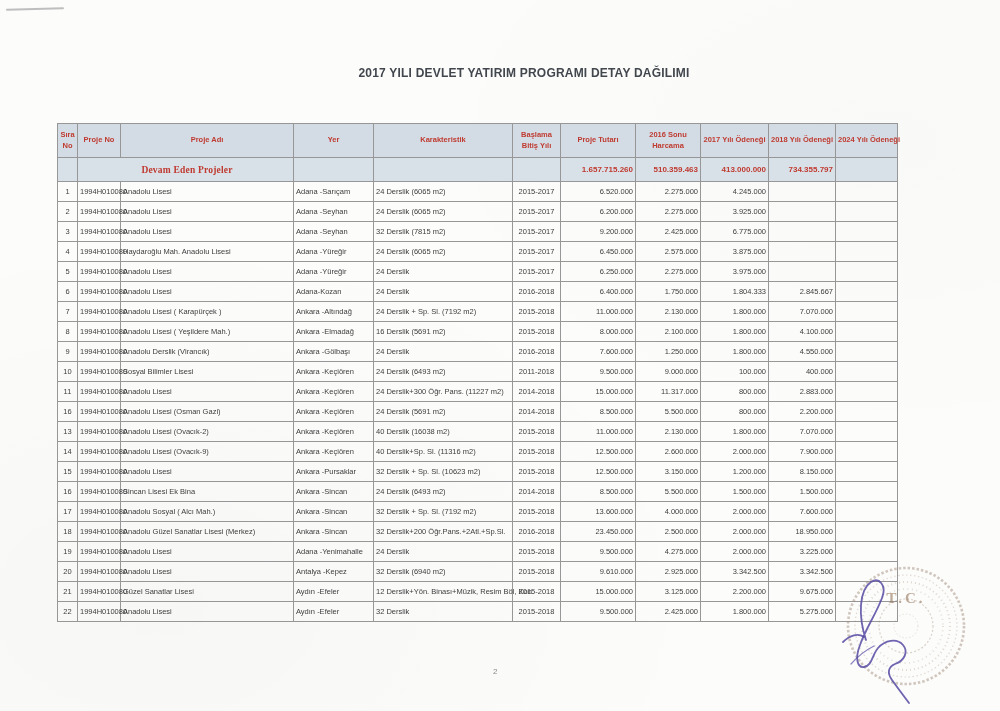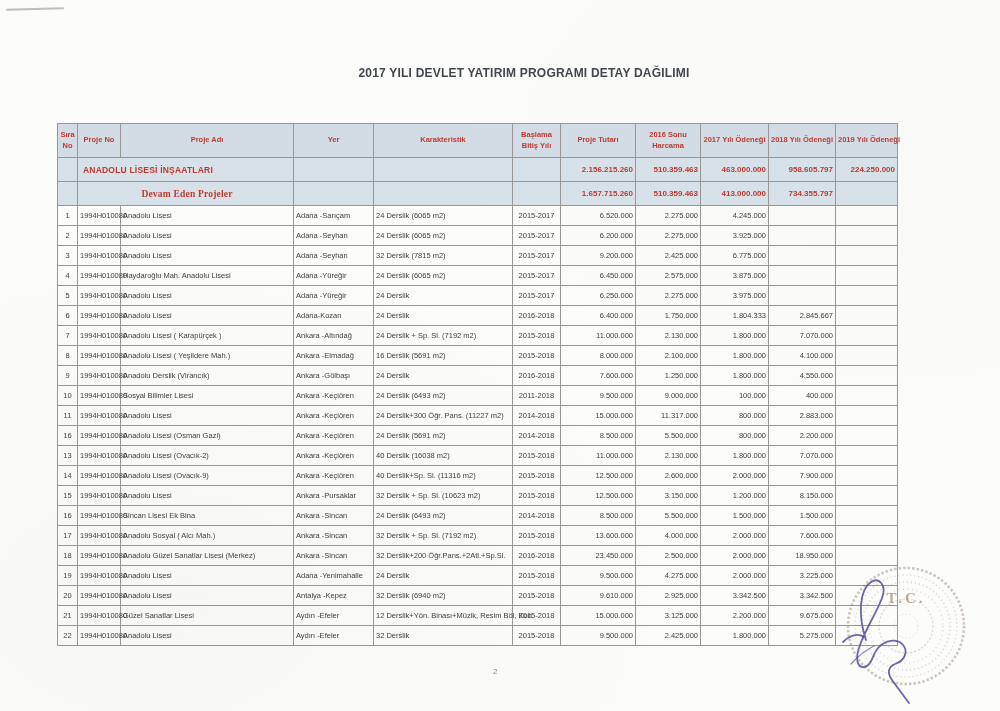--- a/index.html
+++ b/index.html
@@ -99,36 +99,24 @@
           <th class="c">Proje Adı</th>
           <th class="c">Yer</th>
           <th class="c">Karakteristik</th>
           <th class="c">Başlama
 Bitiş Yılı</th>
           <th class="c">Proje Tutarı</th>
           <th class="c">2016 Sonu
 Harcama</th>
           <th class="c">2017 Yılı Ödeneği</th>
           <th class="c">2018 Yılı Ödeneği</th>
-          <th class="c">2019 Yılı Ödeneği</th>
+          <th class="c">2024 Yılı Ödeneği</th>
         </tr>
     </thead>
     <tbody id="table-body">
-        <tr class="summary">
-          <td class="c"></td>
-          <td class="l label" colspan="2">ANADOLU LİSESİ İNŞAATLARI</td>
-          <td class="l"></td>
-          <td class="l"></td>
-          <td class="c"></td>
-          <td class="r">2.156.215.260</td>
-          <td class="r">510.359.463</td>
-          <td class="r">463.000.000</td>
-          <td class="r">958.605.797</td>
-          <td class="r">224.250.000</td>
-        </tr>
         <tr class="summary serif">
           <td class="c"></td>
           <td class="l label" colspan="2">Devam Eden Projeler</td>
           <td class="l"></td>
           <td class="l"></td>
           <td class="c"></td>
           <td class="r">1.657.715.260</td>
           <td class="r">510.359.463</td>
           <td class="r">413.000.000</td>
           <td class="r">734.355.797</td>

